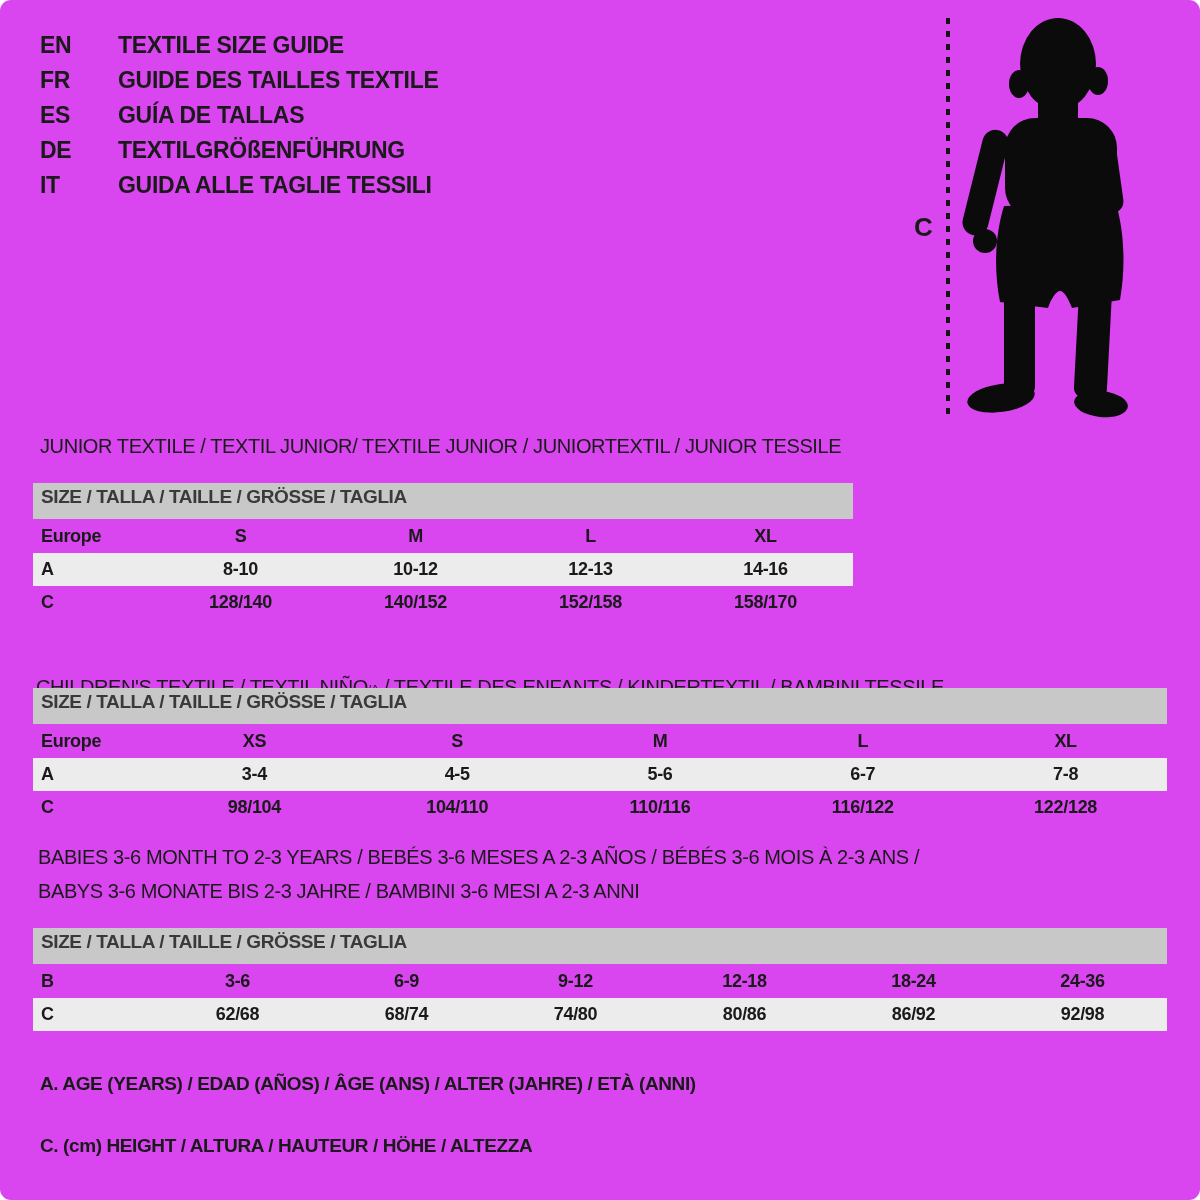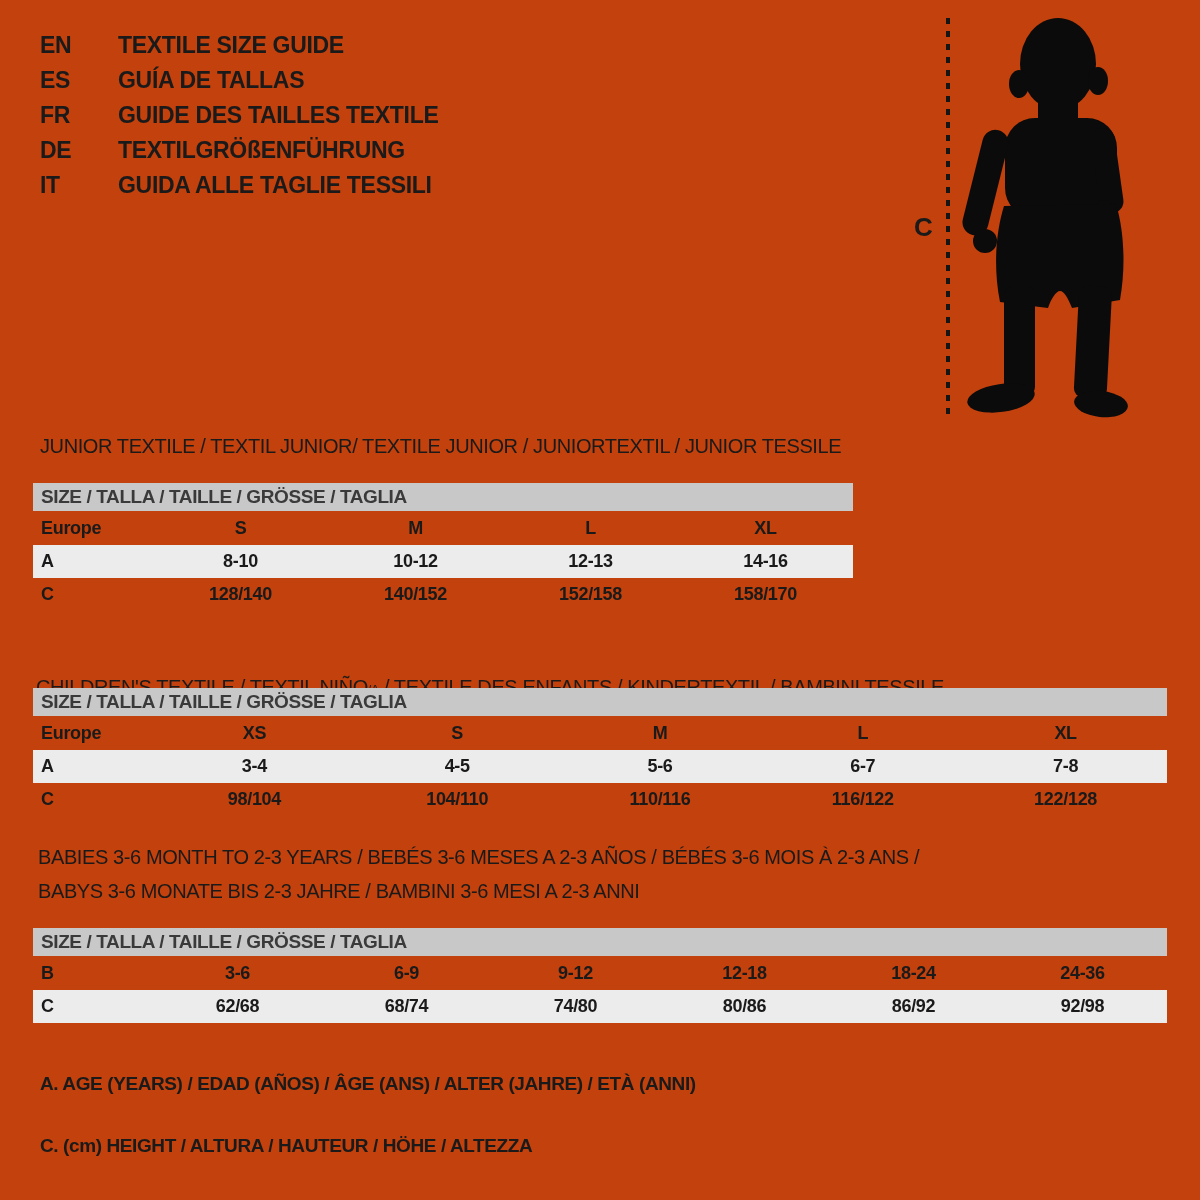--- a/index.html
+++ b/index.html
@@ -1,24 +1,25 @@
 <!DOCTYPE html>
 <html><head>
 <meta charset="utf-8">
 <style>
   * { margin: 0; padding: 0; box-sizing: border-box; }
   html, body { background: #ffffff; }
   #page {
     position: relative;
     width: 1200px;
     height: 1200px;
-    background: #c2410c;
+    background: #d946ef;
     font-family: "Liberation Sans", sans-serif;
     color: #1a1a1a;
     overflow: hidden;
+    border-radius: 11px;
   }
   
   .lang-block {
     position: absolute;
     left: 40px;
     top: 28px;
   }
   .lang-row {
     display: flex;
     line-height: 35px;
@@ -55,21 +56,21 @@
   .section-title {
     position: absolute;
     font-size: 20px;
     font-weight: 400;
     letter-spacing: -0.4px;
     white-space: nowrap;
   }
   .sub { font-size: 0.62em; }
   .size-table { position: absolute; }
   .table-bar {
-    height: 28px;
+    height: 36px;
     line-height: 28px;
     padding-left: 8px;
     background: #c8c8c8;
     color: #3a3a3a;
     font-size: 19px;
     font-weight: 700;
     letter-spacing: -0.4px;
   }
   .t-row {
     display: grid;
@@ -100,26 +101,26 @@
 <body>
 
 <div id="page">
 
   <div class="lang-block">
     <div class="lang-row">
       <span class="lang-code">EN</span>
       <span class="lang-label">TEXTILE SIZE GUIDE</span>
     </div>
     <div class="lang-row">
+      <span class="lang-code">FR</span>
+      <span class="lang-label">GUIDE DES TAILLES TEXTILE</span>
+    </div>
+    <div class="lang-row">
       <span class="lang-code">ES</span>
       <span class="lang-label">GUÍA DE TALLAS</span>
-    </div>
-    <div class="lang-row">
-      <span class="lang-code">FR</span>
-      <span class="lang-label">GUIDE DES TAILLES TEXTILE</span>
     </div>
     <div class="lang-row">
       <span class="lang-code">DE</span>
       <span class="lang-label">TEXTILGRÖßENFÜHRUNG</span>
     </div>
     <div class="lang-row">
       <span class="lang-code">IT</span>
       <span class="lang-label">GUIDA ALLE TAGLIE TESSILI</span>
     </div>
   </div>

